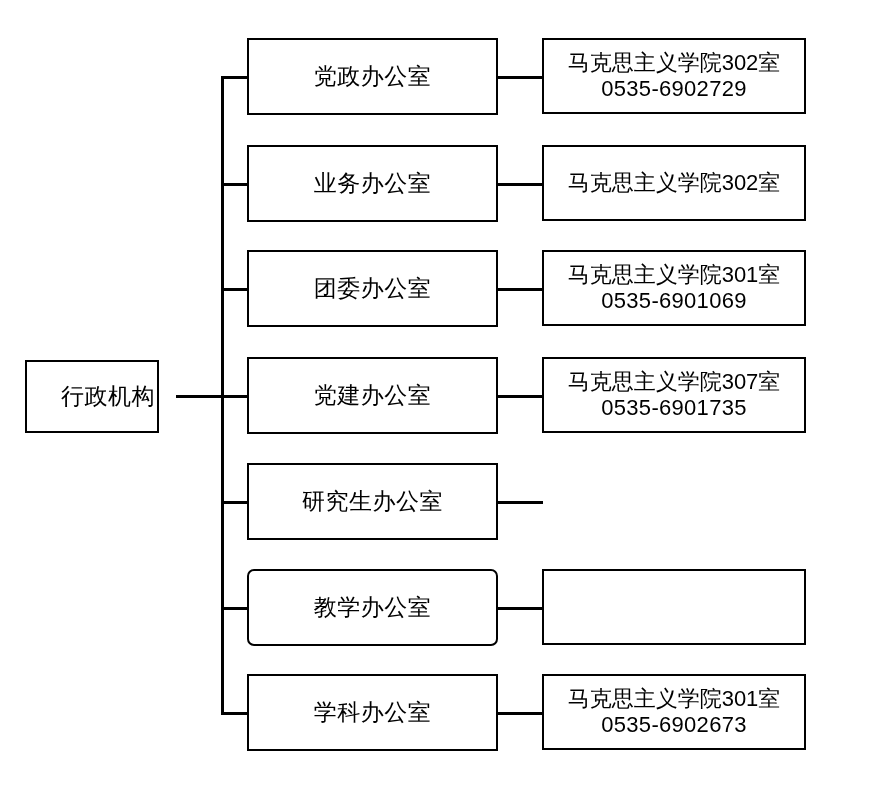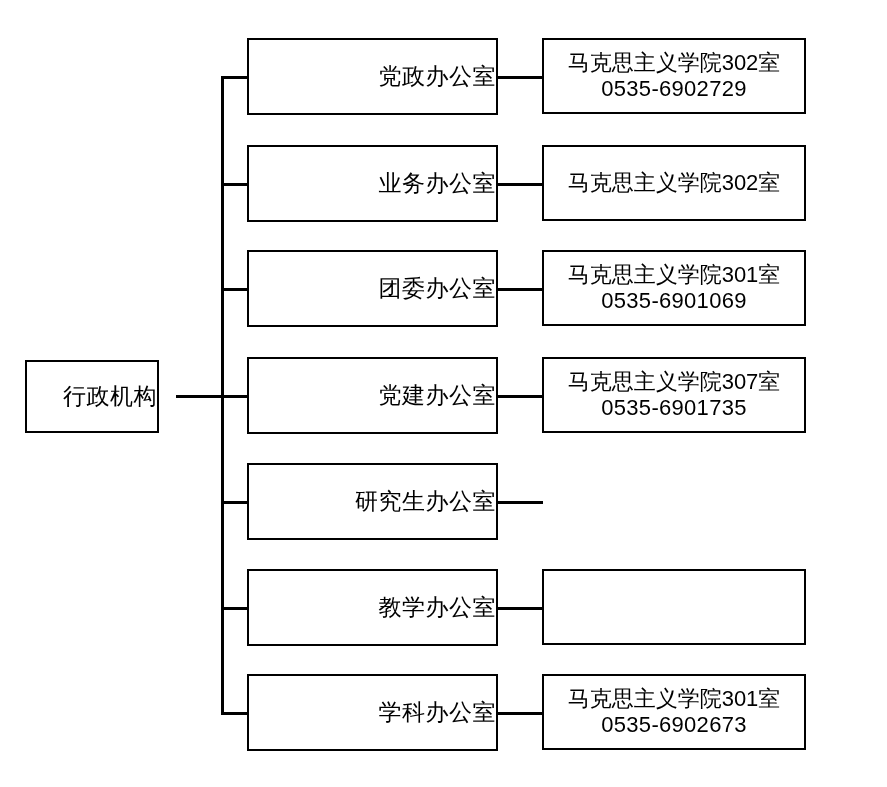--- a/index.html
+++ b/index.html
@@ -21,21 +21,21 @@
   }
 
   
   .node {
     position: absolute;
     box-sizing: border-box;
     border: 2.5px solid #000000;
     background: #ffffff;
     display: flex;
     align-items: center;
-    justify-content: flex-end;
+    justify-content: center;
     text-align: center;
     line-height: 1.18;
   }
 
   .node-root {
     left: 25px;
     top: 360px;
     width: 134px;
     height: 73px;
     font-size: 23px;
@@ -131,21 +131,21 @@
     <span class="info-line2">0535-6901735</span>
   </div>
 
   <div class="link link-h" style="left:221px; top:501px; width:27px;"></div>
   <div class="node node-dept" style="top:463px;">
     <span>研究生办公室</span>
   </div>
   <div class="link link-h" style="left:497px; top:501px; width:46px;"></div>
 
   <div class="link link-h" style="left:221px; top:607px; width:27px;"></div>
-  <div class="node node-dept" style="top:569px;">
+  <div class="node node-dept" style="top:569px;border-radius:7px;">
     <span>教学办公室</span>
   </div>
   <div class="link link-h" style="left:497px; top:607px; width:46px;"></div>
   <div class="node node-info" style="top:569px;">
   </div>
 
   <div class="link link-h" style="left:221px; top:712px; width:27px;"></div>
   <div class="node node-dept" style="top:674px;">
     <span>学科办公室</span>
   </div>

